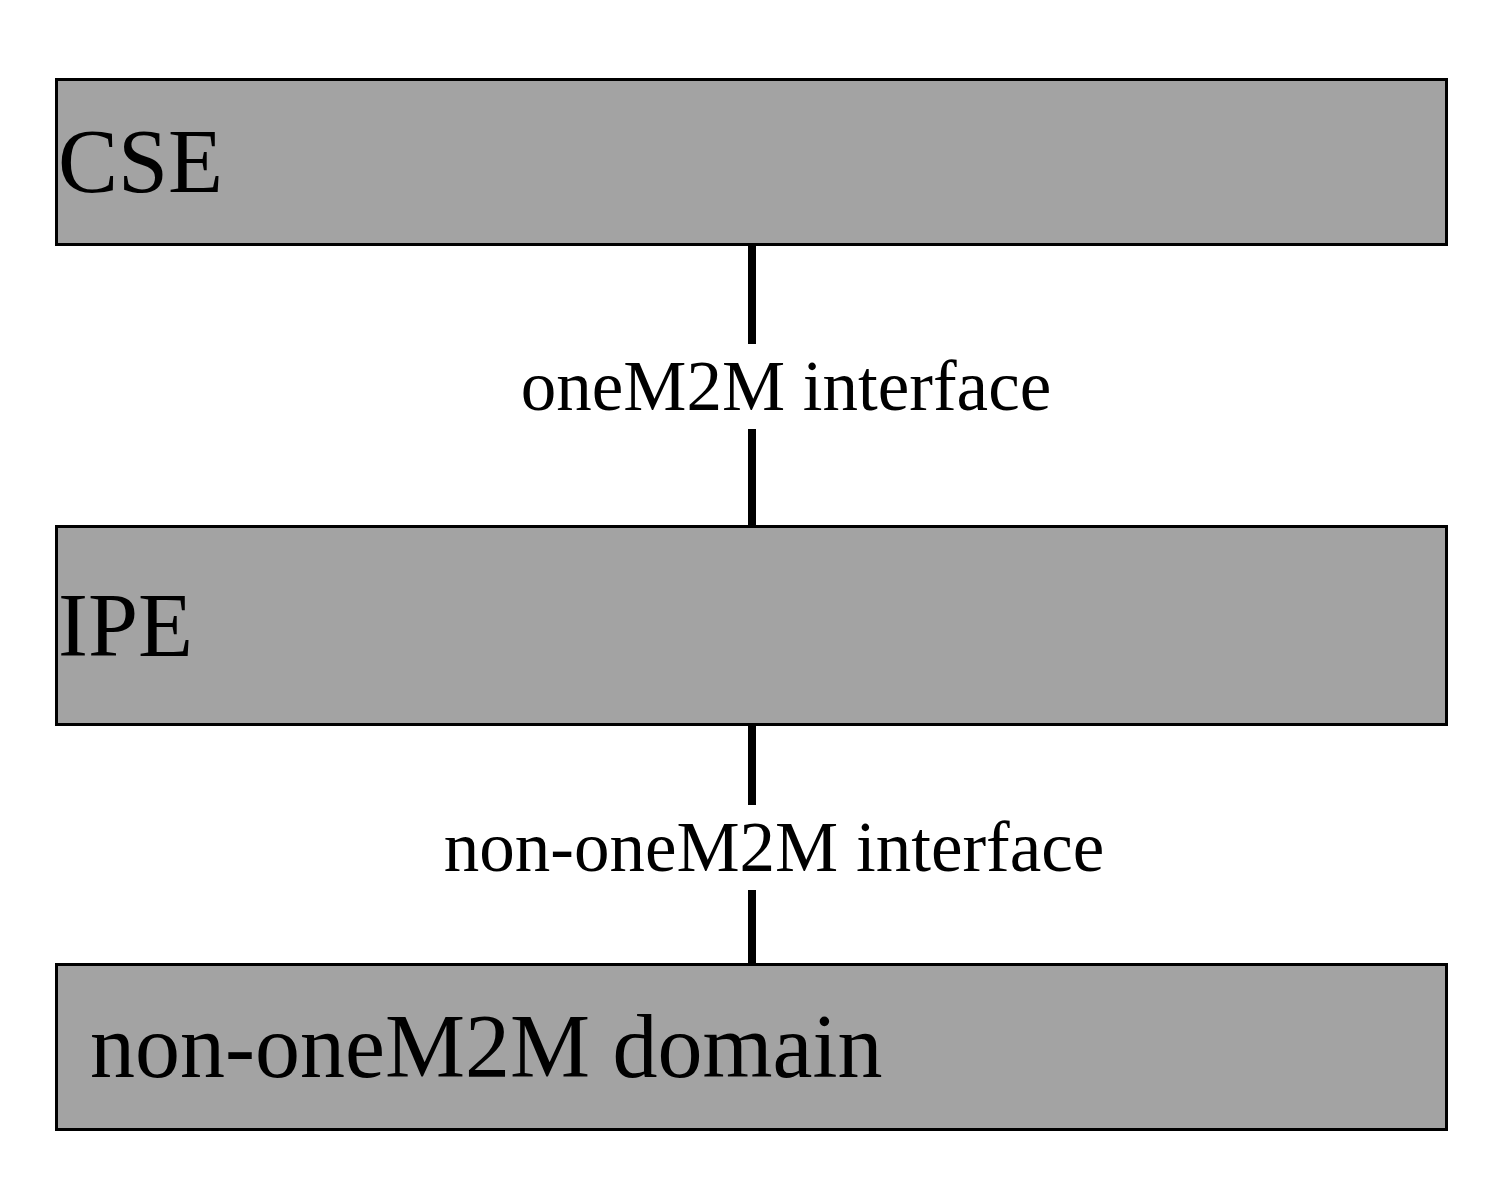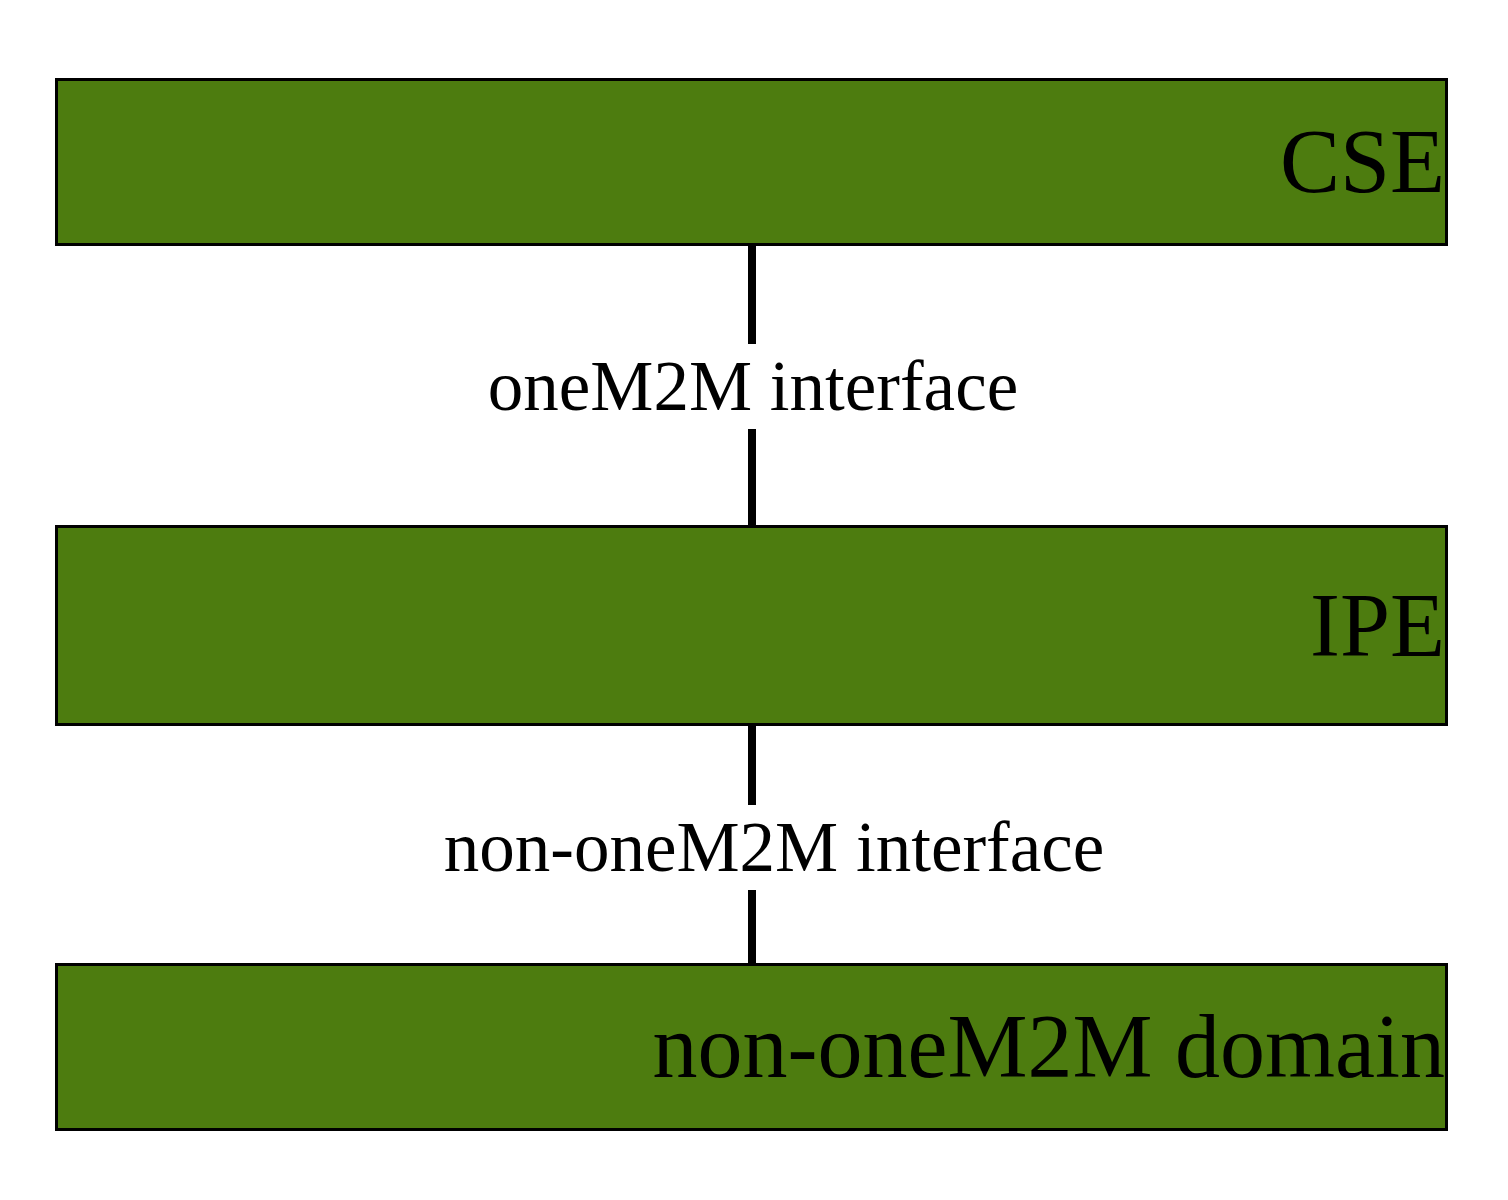--- a/index.html
+++ b/index.html
@@ -15,24 +15,24 @@
     font-family: "Liberation Serif", serif;
     color: #000000;
     overflow: hidden;
   }
   .node-box {
     position: absolute;
     left: 55px;
     width: 1393px;
     box-sizing: border-box;
     border: 3px solid #000000;
-    background: #4d7c0f;
+    background: #a3a3a3;
     display: flex;
     align-items: center;
-    justify-content: flex-end;
+    justify-content: flex-start;
     z-index: 2;
   }
   .node-label {
     font-size: 90px;
     line-height: 1;
     white-space: nowrap;
     letter-spacing: 0px;
   }
   #box-cse    { top: 78px;  height: 168px; }
   #box-ipe    { top: 525px; height: 201px; }
@@ -53,21 +53,21 @@
     left: 753px;
     transform: translateX(-50%);
     background: #ffffff;
     font-size: 71px;
     line-height: 1.2;
     white-space: nowrap;
     padding: 0 6px;
     z-index: 3;
     text-align: center;
   }
-  #connector-label-1 { top: 344px; }
+  #connector-label-1 { top: 344px; margin-left: 33px; }
   #connector-label-2 { top: 805px; margin-left: 21px; }
 </style>
 </head>
 <body>
 
 <div class="canvas">
 
   <div class="node-box" id="box-cse">
     <span class="node-label">CSE</span>
   </div>

